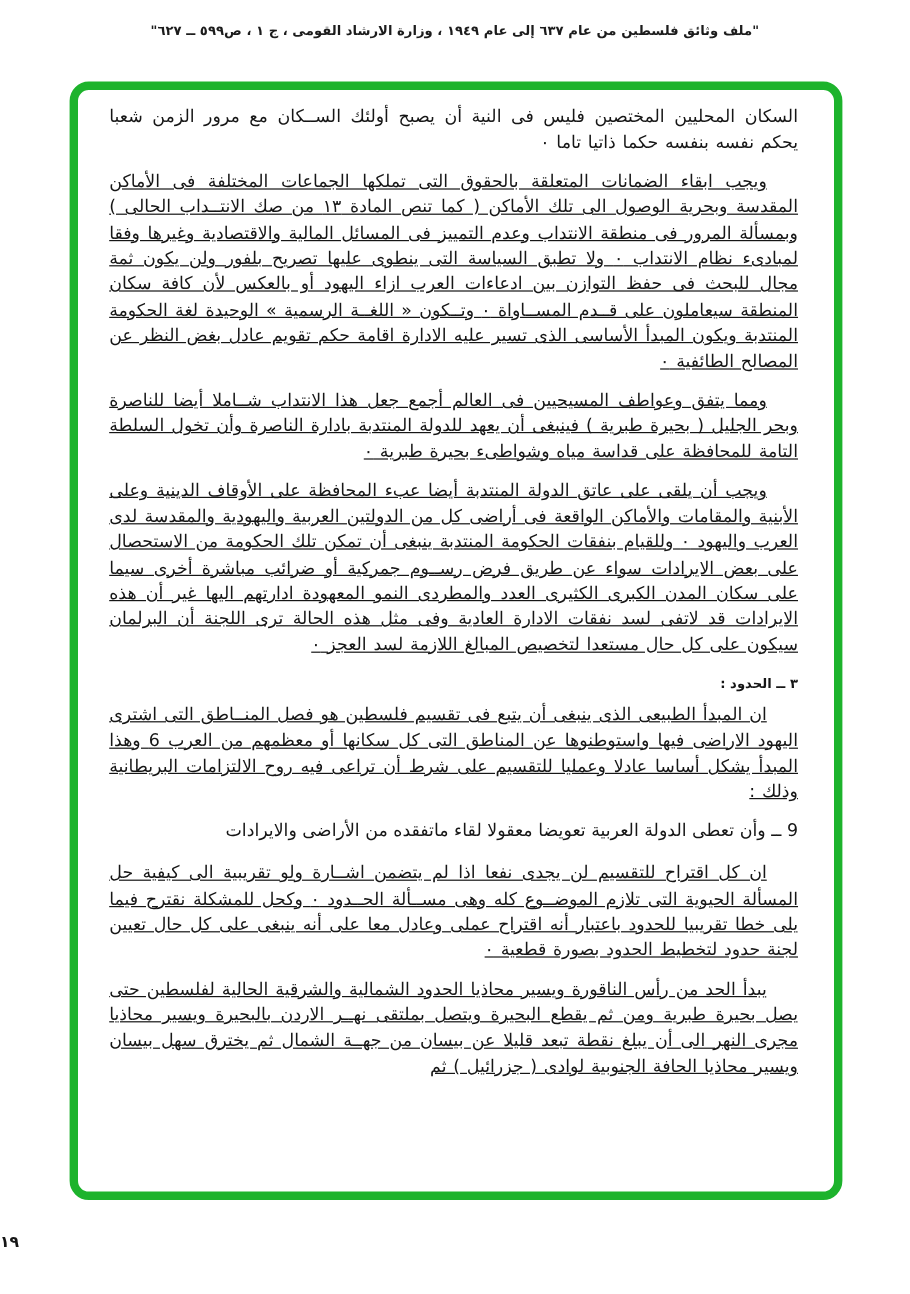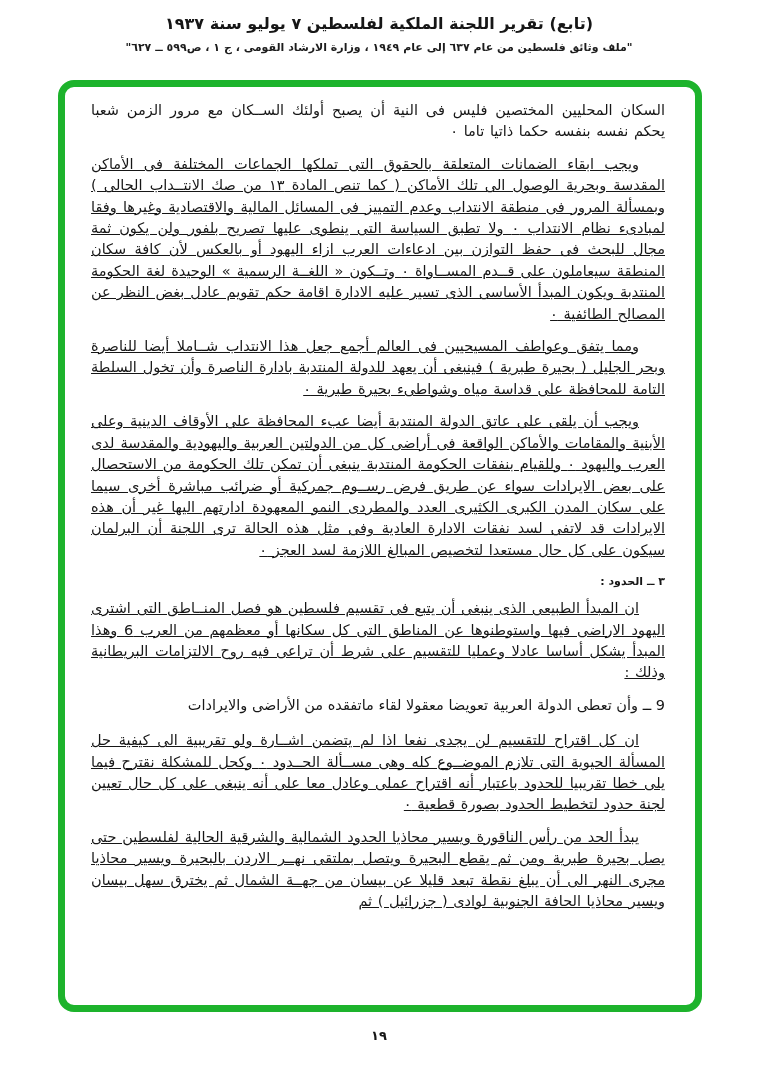--- a/index.html
+++ b/index.html
@@ -30,21 +30,21 @@
   .doc-source {
     font-size: 11px;
     font-weight: bold;
     margin-top: 5px;
     line-height: 15px;
     color: #1c1c1c;
   }
   .green-box {
     position: absolute;
     left: 58px;
-    top: 80px;
+    top: 68px;
     width: 644px;
     height: 932px;
     box-sizing: border-box;
     border: 7px solid #1db32c;
     border-radius: 16px;
     padding: 13px 30px 16px 26px;
     overflow: hidden;
   }
   .para {
     margin: 0 0 11px 0;
@@ -66,34 +66,33 @@
   .list-item {
     margin: 0 0 14px 0;
     font-size: 14.5px;
     line-height: 21.4px;
   }
   .page-footer {
     position: absolute;
     left: 0;
     top: 1028px;
     width: 100%;
-    text-align: center;
+    text-align: left;
   }
   .page-number {
     font-size: 13px;
     font-weight: bold;
   }
 </style>
 </head>
 <body>
 
 <div class="page">
 
   <header class="doc-header">
-    <div class="doc-title">(تابع) تقرير اللجنة الملكية لفلسطين ٧ يوليو سنة ١٩٣٧</div>
     <div class="doc-source">"ملف وثائق فلسطين من عام ٦٣٧ إلى عام ١٩٤٩ ، وزارة الارشاد القومى ، ج ١ ، ص٥٩٩ ــ ٦٢٧"</div>
   </header>
 
   <main class="green-box">
 
     <p class="para">السكان المحليين المختصين فليس فى النية أن يصبح أولئك الســكان مع مرور الزمن شعبا يحكم نفسه بنفسه حكما ذاتيا تاما ٠</p>
 
     <p class="para indent">ويجب ابقاء الضمانات المتعلقة بالحقوق التى تملكها الجماعات المختلفة فى الأماكن المقدسة وبحرية الوصول الى تلك الأماكن ( كما تنص المادة ١٣ من صك الانتــداب الحالى ) وبمسألة المرور فى منطقة الانتداب وعدم التمييز فى المسائل المالية والاقتصادية وغيرها وفقا لمبادىء نظام الانتداب ٠ ولا تطبق السياسة التى ينطوى عليها تصريح بلفور ولن يكون ثمة مجال للبحث فى حفظ التوازن بين ادعاءات العرب ازاء اليهود أو بالعكس لأن كافة سكان المنطقة سيعاملون على قــدم المســاواة ٠ وتــكون « اللغــة الرسمية » الوحيدة لغة الحكومة المنتدبة ويكون المبدأ الأساسى الذى تسير عليه الادارة اقامة حكم تقويم عادل بغض النظر عن المصالح الطائفية ٠</p>
 
     <p class="para indent">ومما يتفق وعواطف المسيحيين فى العالم أجمع جعل هذا الانتداب شــاملا أيضا للناصرة وبحر الجليل ( بحيرة طبرية ) فينبغى أن يعهد للدولة المنتدبة بادارة الناصرة وأن تخول السلطة التامة للمحافظة على قداسة مياه وشواطىء بحيرة طبرية ٠</p>

